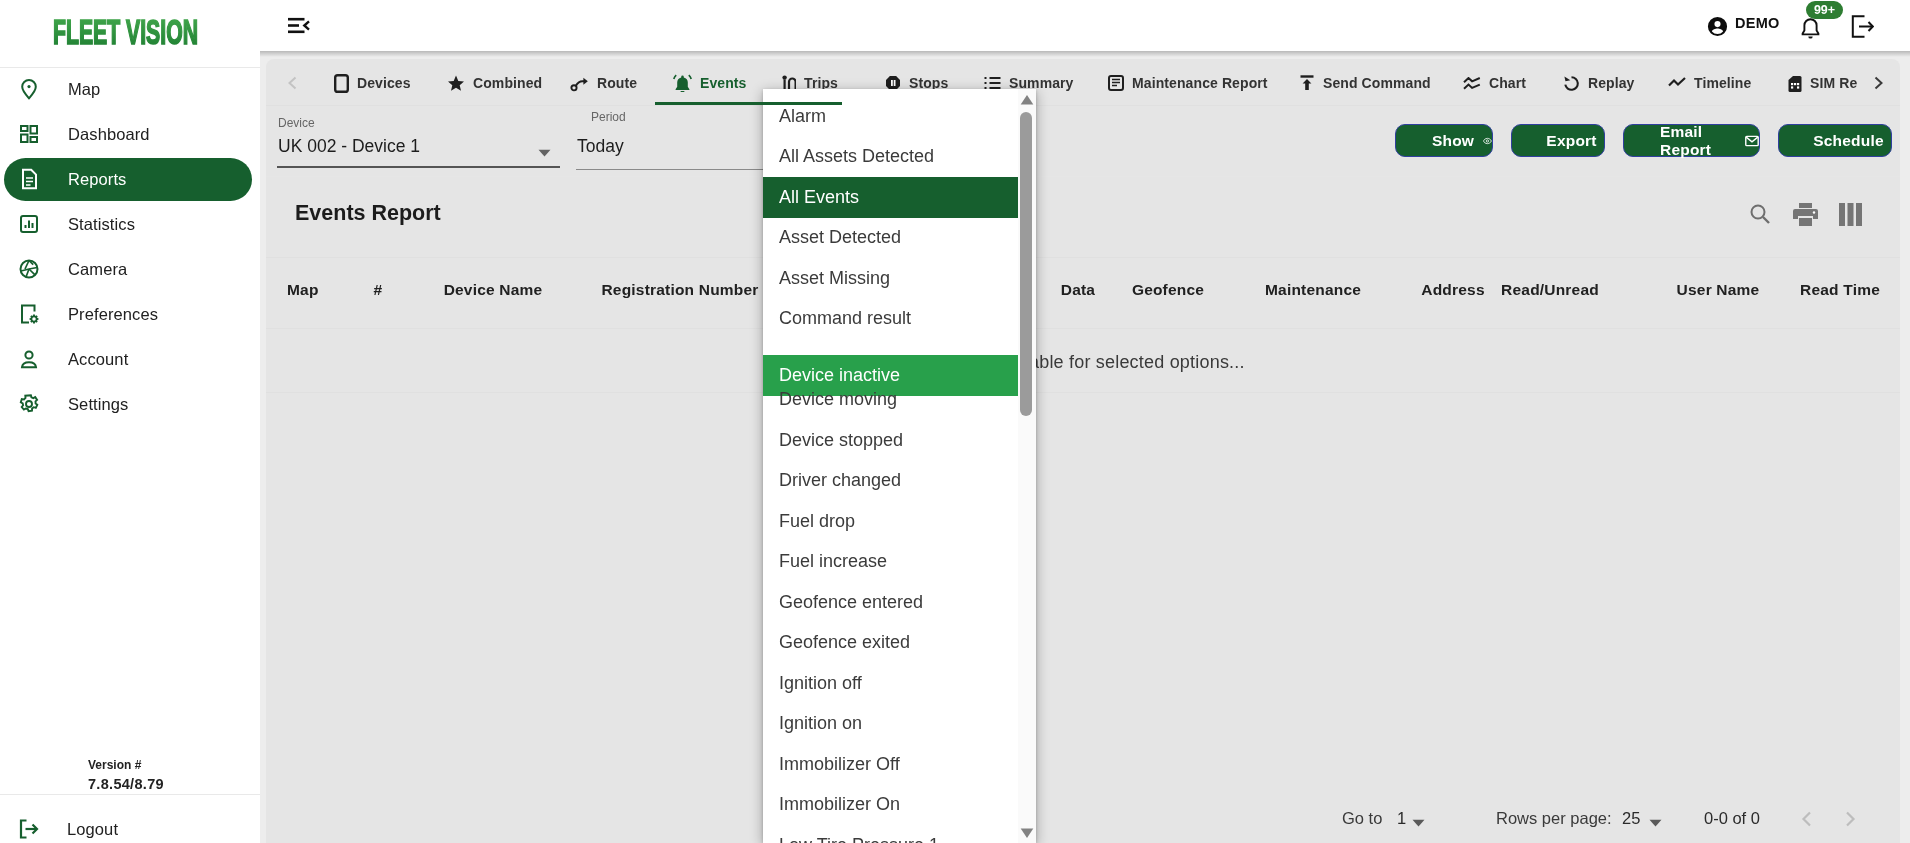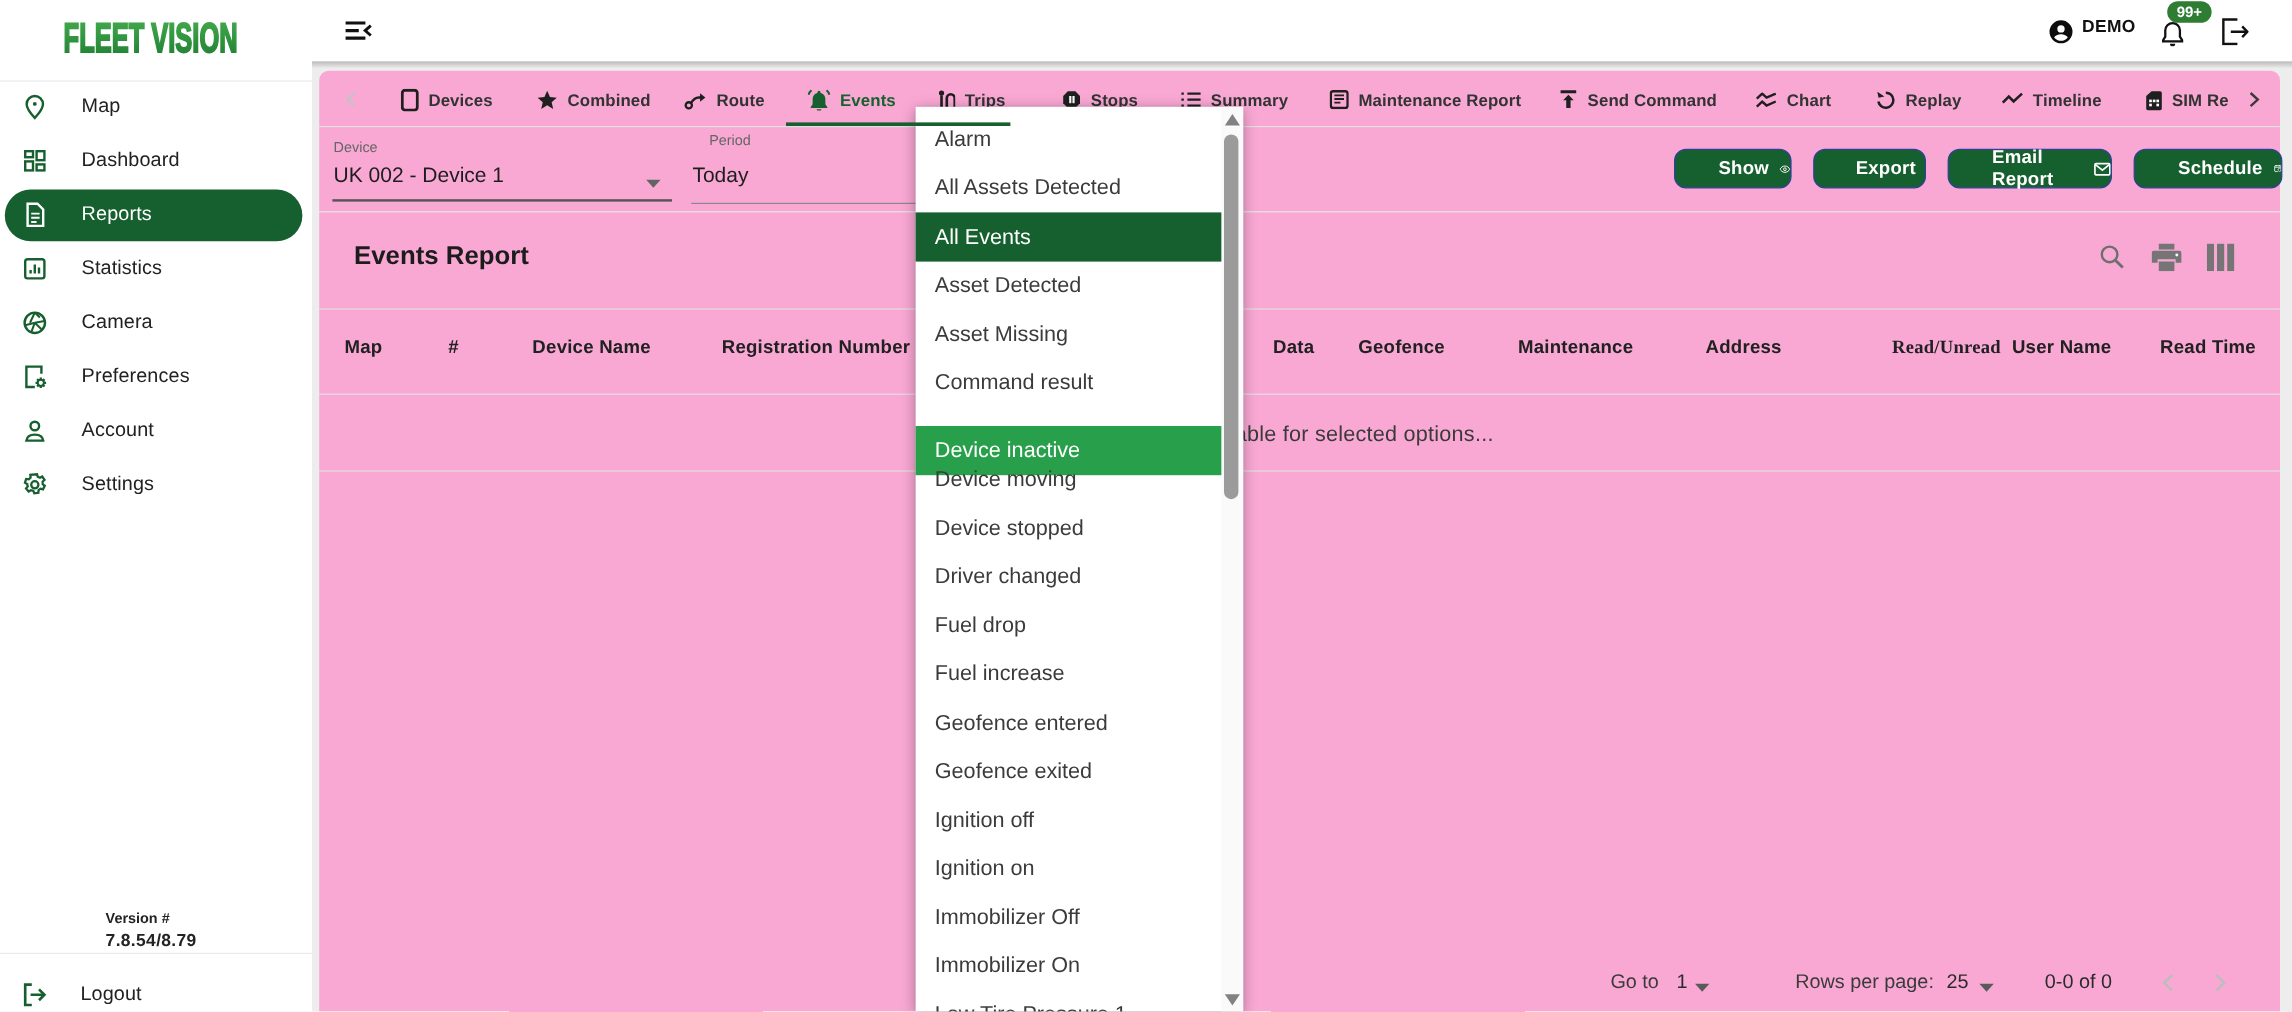--- a/index.html
+++ b/index.html
@@ -15,21 +15,21 @@
   .nav-item .ni-icon { position:absolute; left:17px; top:50%; transform:translateY(-50%); width:24px; height:24px; }
   .nav-item .ni-label { position:absolute; left:68px; top:50%; transform:translateY(-50%); letter-spacing:.1px; }
   #nav-active { position:absolute; left:4px; top:158px; width:248px; height:43px; background:#165f2e; border-radius:21.5px; z-index:-1; }
   .nav-item.active { color:#fff; }
   
   #topbar { position:absolute; left:260px; top:0; width:1650px; height:51px; background:#fff; z-index:10; }
   #topbar-shadow { position:absolute; left:260px; top:51px; width:1650px; height:6px;
      background:linear-gradient(to bottom, rgba(0,0,0,0.22), rgba(0,0,0,0.0)); z-index:9; }
   
   #mainbg { position:absolute; left:260px; top:51px; width:1650px; height:792px; background:#ededed; }
-  #card { position:absolute; left:266px; top:59px; width:1634px; height:784px; background:#f9a8d4; border-radius:8px 8px 0 0; }
+  #card { position:absolute; left:266px; top:59px; width:1634px; height:784px; background:#e5e5e5; border-radius:8px 8px 0 0; }
   
   .tab { position:absolute; top:13px; height:22px; display:flex; align-items:center; gap:8px;
          font-size:14px; font-weight:bold; color:#333333; letter-spacing:.1px; z-index:5; }
   .tab.green { color:#165f2e; }
   #inkbar { position:absolute; left:655px; top:102px; width:187px; height:3px; background:#165f2e; z-index:60; }
   .hline { position:absolute; height:1px; background:#e0e0e0; }
   
   .flt-label { position:absolute; font-size:12px; color:#666; }
   .flt-value { position:absolute; font-size:17.5px; color:#1d1d1d; }
   .flt-line  { position:absolute; height:1px; background:#8a8a8a; }
@@ -323,21 +323,21 @@
           <path d="M7.5 0.5v9M3.5 6l4 4 4-4" fill="none" stroke="#fff" stroke-width="1.9"></path>
           <path d="M1 11.5v3h13v-3" fill="none" stroke="#fff" stroke-width="1.9"></path>
         </svg>
     </div>
     <div class="gbtn" style="left:1357px;width:137px;">Email Report
       <svg width="18" height="14" viewBox="0 0 18 14">
           <rect x="1" y="1" width="16" height="12" rx="1.2" fill="none" stroke="#fff" stroke-width="1.8"></rect>
           <path d="M1.5 2 9 8l7.5-6" fill="none" stroke="#fff" stroke-width="1.8"></path>
         </svg>
     </div>
-    <div class="gbtn" style="left:1512px;width:124px;">Schedule
+    <div class="gbtn" style="left:1512px;width:114px;">Schedule
       <svg width="17" height="17" viewBox="0 0 17 17">
           <path d="M1.5 5.5V3.4c0-.7.6-1.3 1.3-1.3h11.4c.7 0 1.3.6 1.3 1.3v2.1zM1.5 5.5v8.2c0 .7.6 1.3 1.3 1.3h5.4M4.7 0.5v3M12.3 0.5v3" fill="none" stroke="#fff" stroke-width="1.8"></path>
           <path d="M15.5 11.2a3.4 3.4 0 1 0-1 2.4" fill="none" stroke="#fff" stroke-width="1.5"></path>
           <path d="M15.9 14.2v-3h-3z" fill="#fff" transform="rotate(45 14.4 12.7)"></path>
         </svg>
     </div>
 
     <div class="abs" style="left:29px;top:142px;font-size:21.5px;font-weight:bold;color:#1c1c1c;">Events Report</div>
     <svg class="abs" style="left:1482px;top:143px;" width="24" height="24" viewBox="0 0 24 24">
         <circle cx="10" cy="10" r="6.5" fill="none" stroke="#6e6e6e" stroke-width="2"></circle>
@@ -361,21 +361,21 @@
     <div class="hline" style="left:0;top:269px;width:1634px;"></div>
     <div class="hline" style="left:0;top:333px;width:1634px;"></div>
     <div class="th" style="left:21px;top:231px;transform:translate(0,-50%);">Map</div>
     <div class="th" style="left:112px;top:231px;">#</div>
     <div class="th" style="left:227px;top:231px;">Device Name</div>
     <div class="th" style="left:414px;top:231px;">Registration Number</div>
     <div class="th" style="left:812px;top:231px;">Data</div>
     <div class="th" style="left:902px;top:231px;">Geofence</div>
     <div class="th" style="left:1047px;top:231px;">Maintenance</div>
     <div class="th" style="left:1187px;top:231px;">Address</div>
-    <div class="th" style="left:1356px;top:231px;font-family:Liberation Serif, serif;">Read/Unread</div>
+    <div class="th" style="left:1284px;top:231px;">Read/Unread</div>
     <div class="th" style="left:1452px;top:231px;">User Name</div>
     <div class="th" style="left:1574px;top:231px;">Read Time</div>
     <div class="abs" style="left:817px;top:303px;transform:translate(-50%,-50%);font-size:18px;color:#3a3a3a;letter-spacing:.2px;">No data available for selected options...</div>
 
     <div class="pg" style="left:1076px;color:#3a3a3a;">Go to</div>
     <div class="pg" style="left:1131px;">1</div>
     <svg class="abs" style="left:1146px;top:760px;" width="13" height="8" viewBox="0 0 13 8">
         <path d="M0.5 0.8h12L6.5 7.5z" fill="#5a5a5a"></path>
       </svg>
     <div class="pg" style="left:1230px;color:#3a3a3a;">Rows per page:</div>

